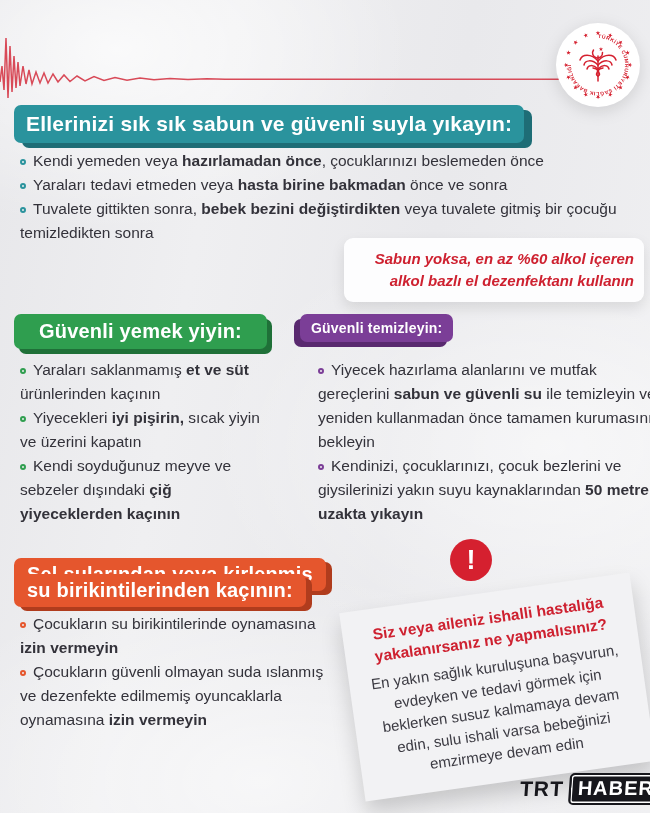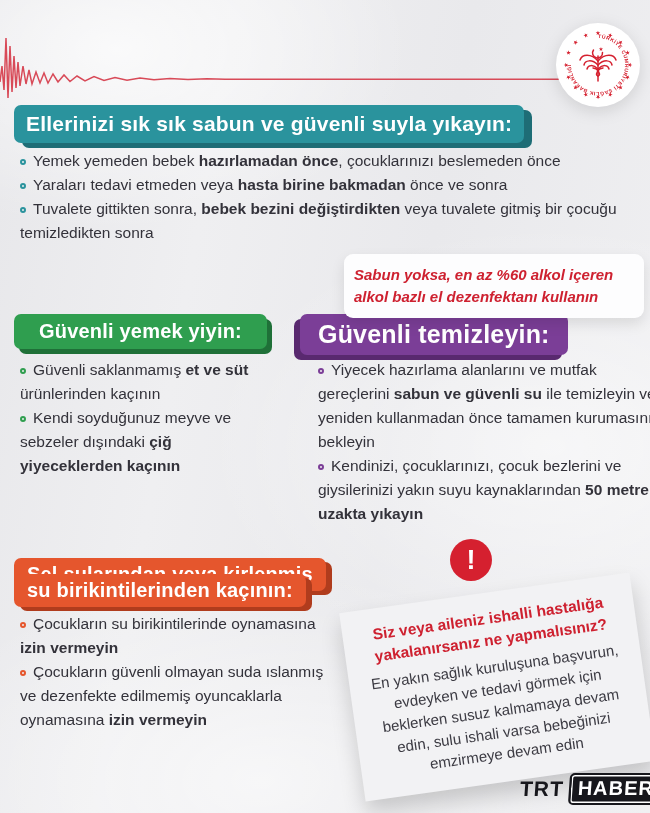--- a/index.html
+++ b/index.html
@@ -15,40 +15,40 @@
   }
   .ekg { position:absolute; left:0; top:32px; }
   .logo { position:absolute; left:556px; top:23px; width:84px; height:84px; filter:drop-shadow(0 4px 8px rgba(0,0,0,.12)); }
 
   .hblock {
     position:absolute; display:inline-block; color:#fff; font-weight:700;
     border-radius:7px; white-space:nowrap; letter-spacing:.2px;
   }
   .h-wash  { left:14px; top:105px; font-size:21px; padding:7px 12px; background:#2a939d; box-shadow:8px 5px 0 #1e6d76; }
   .h-food  { left:14px; top:314px; font-size:20px; padding:6px 25px; background:#2f9e4f; box-shadow:5px 5px 0 #1f7038; }
-  .h-clean { left:300px; top:314px; font-size:25px; padding:6px 18px; background:#7b3e97; box-shadow:-6px 5px 0 #59296f; }
+  .h-clean { left:300px; top:314px; font-size:14px; padding:6px 11px; background:#7b3e97; box-shadow:-6px 5px 0 #59296f; }
   .h-flood1{ left:14px; top:538px; font-size:20px; padding:5px 13px; background:#e5562d; box-shadow:6px 4px 0 #b03c1d;margin-top:20px; }
   .h-flood2{ left:14px; top:574px; font-size:20px; padding:5px 13px; background:#e5562d; box-shadow:6px 4px 0 #b03c1d; }
 
   .items { position:absolute; font-size:15.5px; line-height:1.55; color:#33323a; }
   .items .b { font-weight:700; }
   .items .marker {
     display:inline-block; width:6px; height:6px; border:2px solid var(--mk,#2a939d);
     border-radius:50%; margin-right:7px; vertical-align:1px;
   }
   .wash-items  { --mk:#2a939d; left:20px; top:149px; width:612px; }
   .food-items  { --mk:#2f9e4f; left:20px; top:358px; width:252px; }
   .clean-items { --mk:#7b3e97; left:306px; top:358px; width:338px;margin-left:12px; }
   .flood-items { --mk:#e5562d; left:20px; top:612px; width:305px; }
 
   .note {
     position:absolute; left:344px; top:238px; width:300px; padding:10px 10px;
     background:#fdfdfe; border-radius:9px; box-shadow:0 6px 14px rgba(0,0,0,.10);
     color:#ce2130; font-size:15px; font-weight:700; font-style:italic;
-    text-align:left; line-height:1.45;margin-top:16px;
+    text-align:right; line-height:1.45;
   }
 
   .warn-icon {
     position:absolute; left:450px; top:539px; width:42px; height:42px; border-radius:50%;
     background:#d5202f; color:#fff; font-weight:800; font-size:27px;
     display:flex; align-items:center; justify-content:center;
   }
   .card {
     position:absolute; left:351px; top:592px; width:293px; padding:15px 10px 17px;
     background:#f2f2f4; transform:rotate(-8deg);
@@ -114,26 +114,27 @@
     <text x="45" y="28" font-size="5.5" fill="#d5202f" text-anchor="middle">★</text>
   </svg>
 
   <div class="hblock h-wash">Ellerinizi sık sık sabun ve güvenli suyla yıkayın:</div>
   <div class="hblock h-food">Güvenli yemek yiyin:</div>
   <div class="hblock h-clean">Güvenli temizleyin:</div>
   <div class="hblock h-flood1">Sel sularından veya kirlenmiş</div>
   <div class="hblock h-flood2">su birikintilerinden kaçının:</div>
 
   <div class="items wash-items">
-      <p><span class="marker"></span><span>Yemek yemeden bebek </span><span class="b">hazırlamadan önce</span><span>, çocuklarınızı beslemeden önce</span></p>
+      <p><span class="marker"></span><span>Kendi yemeden veya </span><span class="b">hazırlamadan önce</span><span>, çocuklarınızı beslemeden önce</span></p>
       <p><span class="marker"></span><span>Yaraları tedavi etmeden veya </span><span class="b">hasta birine bakmadan</span><span> önce ve sonra</span></p>
       <p><span class="marker"></span><span>Tuvalete gittikten sonra, </span><span class="b">bebek bezini değiştirdikten</span><span> veya tuvalete gitmiş bir çocuğu temizledikten sonra</span></p>
     </div>
   <div class="items food-items">
-      <p><span class="marker"></span><span>Güvenli saklanmamış </span><span class="b">et ve süt</span><span> ürünlerinden kaçının</span></p>
+      <p><span class="marker"></span><span>Yaraları saklanmamış </span><span class="b">et ve süt</span><span> ürünlerinden kaçının</span></p>
+      <p><span class="marker"></span><span>Yiyecekleri </span><span class="b">iyi pişirin,</span><span> sıcak yiyin ve üzerini kapatın</span></p>
       <p><span class="marker"></span><span>Kendi soyduğunuz meyve ve sebzeler dışındaki </span><span class="b">çiğ yiyeceklerden kaçının</span></p>
     </div>
   <div class="items clean-items">
       <p><span class="marker"></span><span>Yiyecek hazırlama alanlarını ve mutfak gereçlerini </span><span class="b">sabun ve güvenli su</span><span> ile temizleyin ve yeniden kullanmadan önce tamamen kurumasını bekleyin</span></p>
       <p><span class="marker"></span><span>Kendinizi, çocuklarınızı, çocuk bezlerini ve giysilerinizi yakın suyu kaynaklarından </span><span class="b">50 metre uzakta yıkayın</span></p>
     </div>
   <div class="items flood-items">
       <p><span class="marker"></span><span>Çocukların su birikintilerinde oynamasına </span><span class="b">izin vermeyin</span></p>
       <p><span class="marker"></span><span>Çocukların güvenli olmayan suda ıslanmış ve dezenfekte edilmemiş oyuncaklarla oynamasına </span><span class="b">izin vermeyin</span></p>
     </div>

